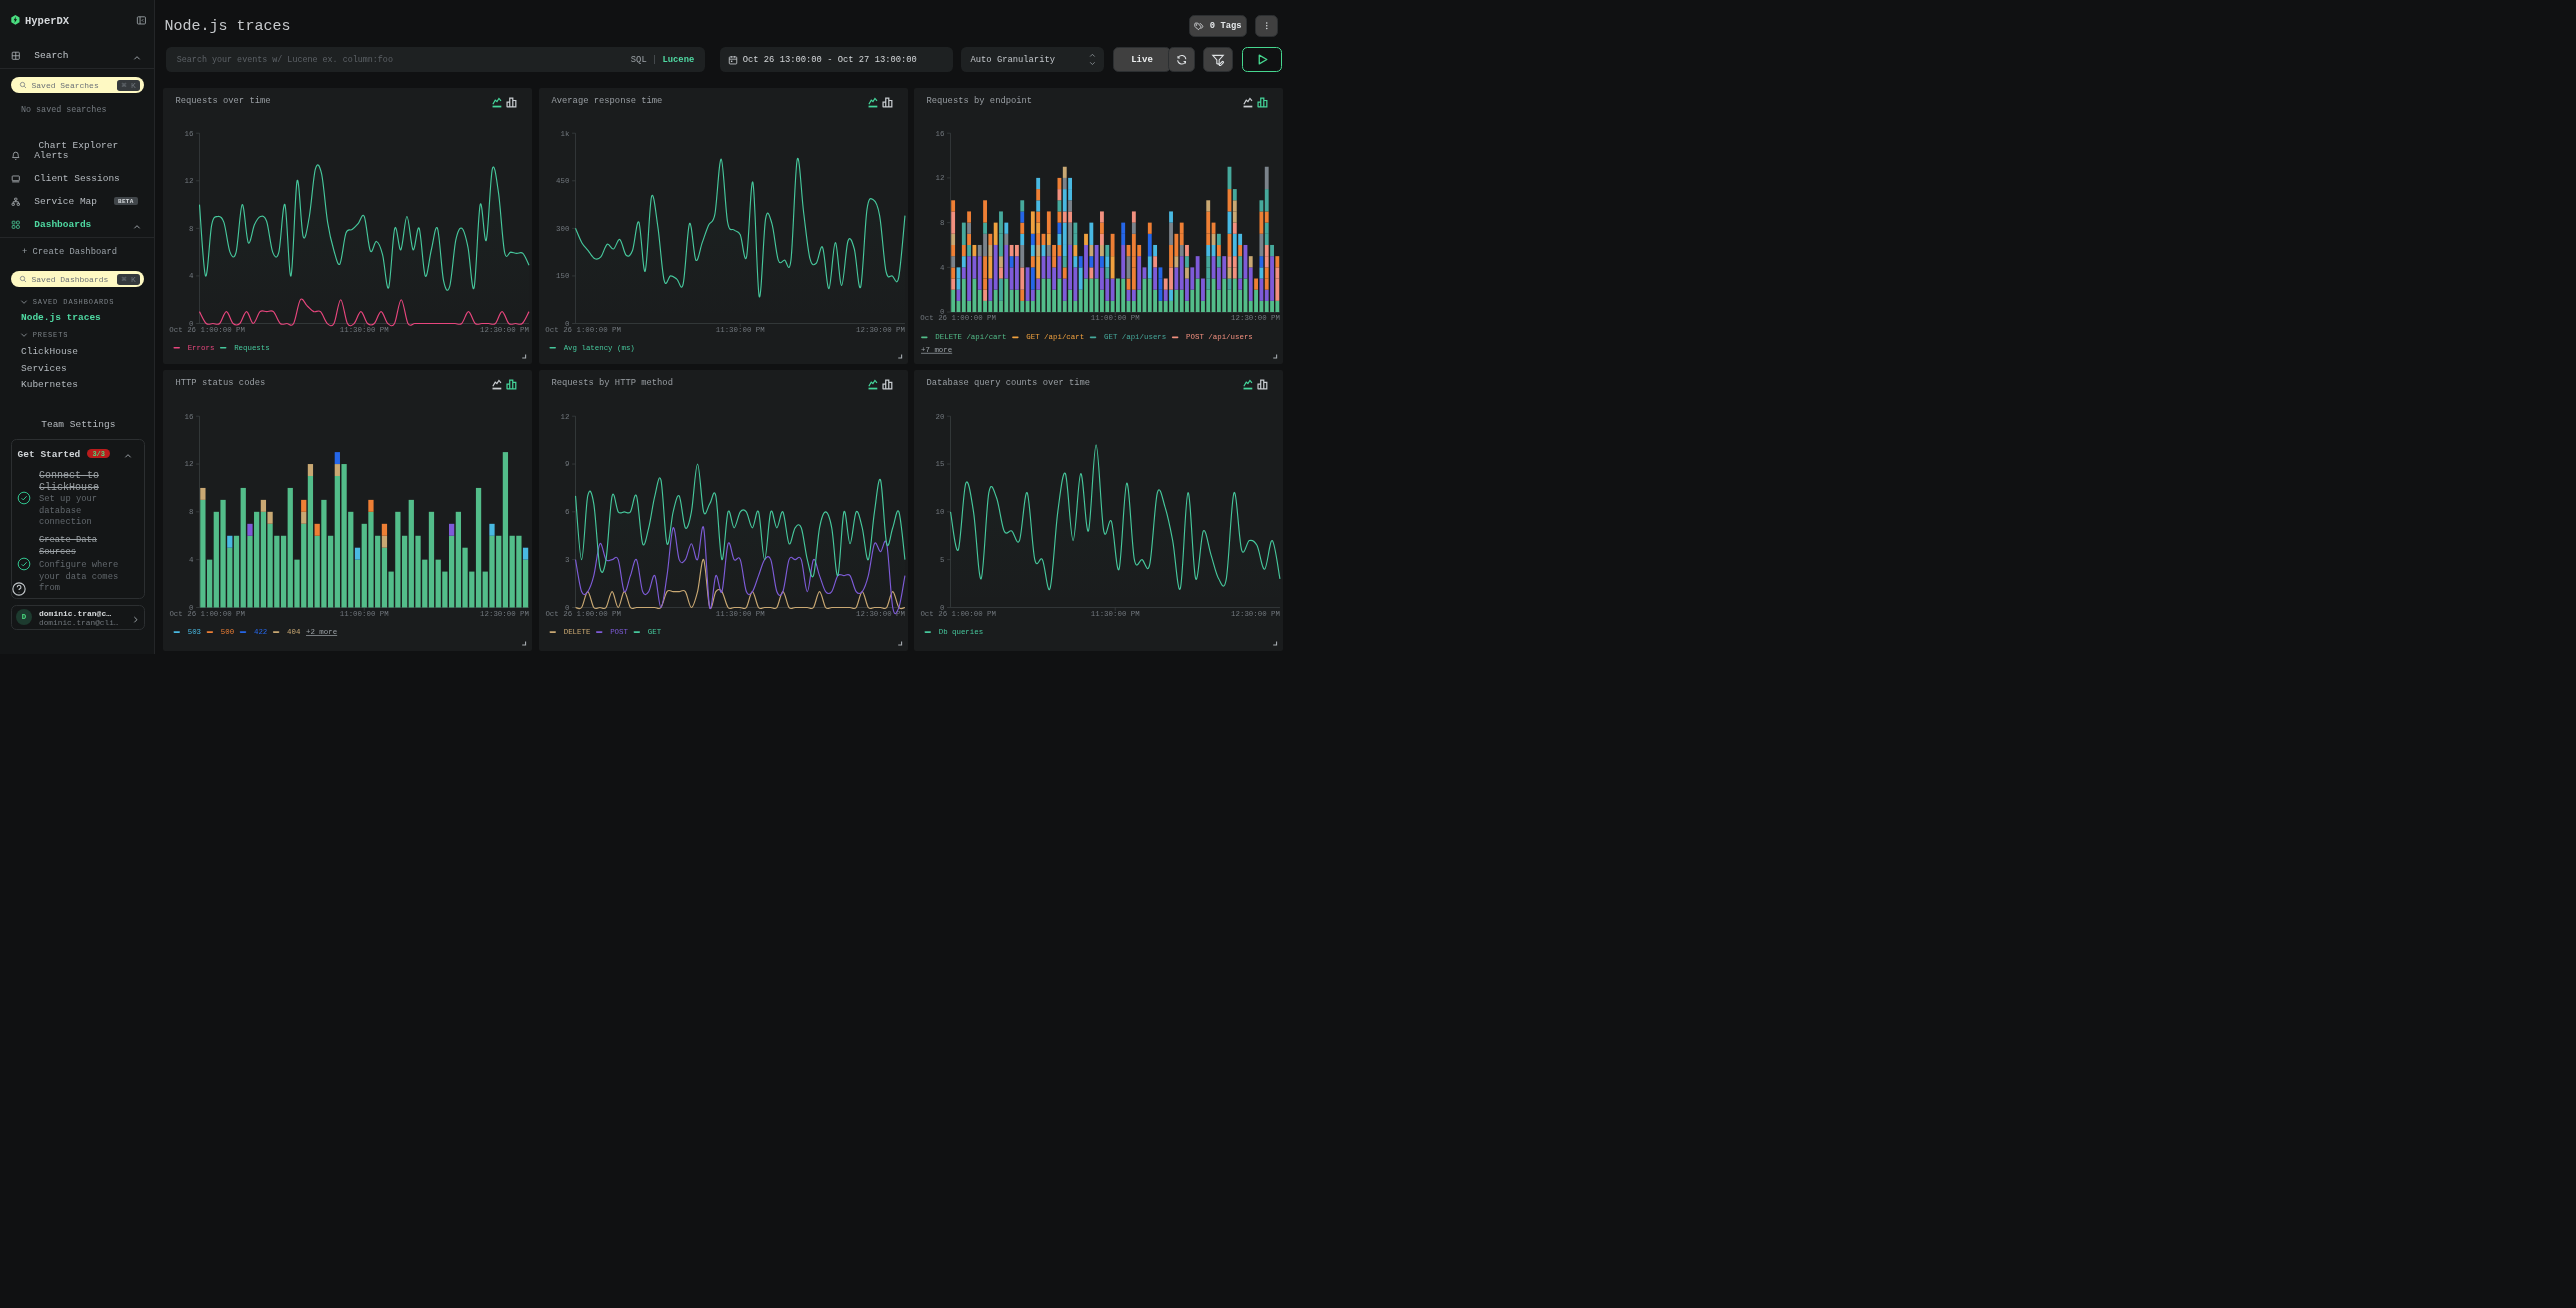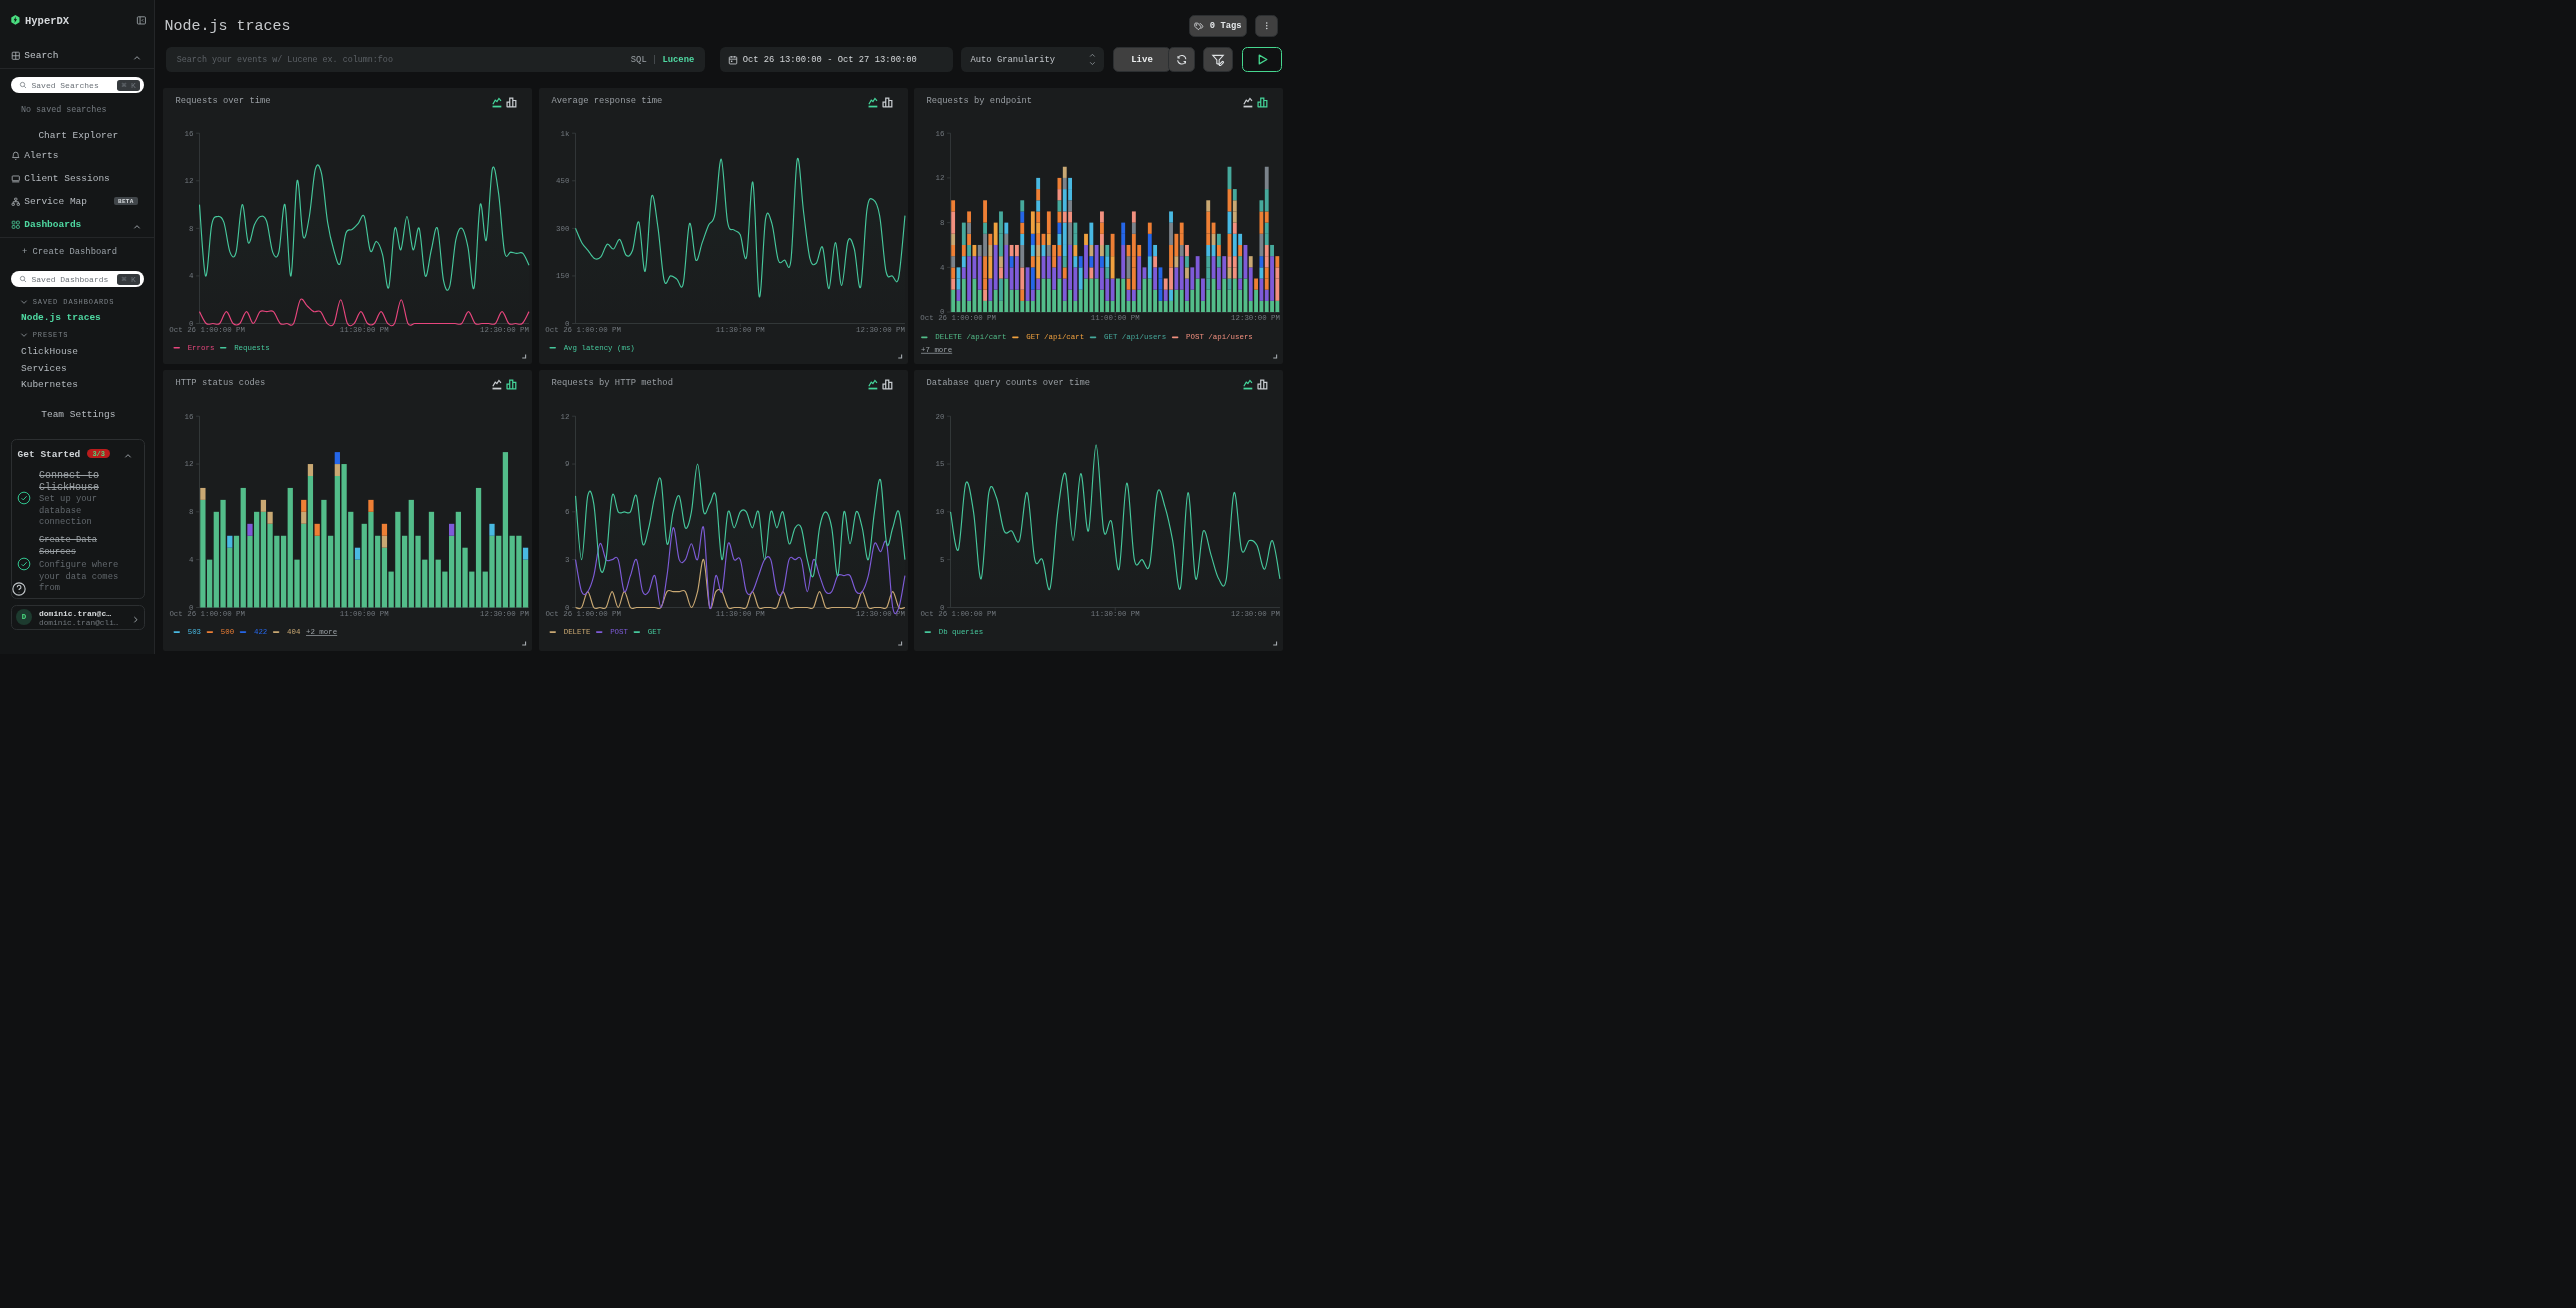--- a/index.html
+++ b/index.html
@@ -1,21 +1,21 @@
 <!DOCTYPE html>
 <html style="font-size:10.8px"><head><meta charset="utf-8"><style>
 * { margin:0; padding:0; box-sizing:border-box; }
 html,body { width:1288px; height:654px; background:#101112; overflow:hidden;
   font-family:"Liberation Mono", monospace; -webkit-font-smoothing:antialiased; }
 .abs { position:absolute; }
 #side { position:fixed; left:0; top:0; width:155px; height:654px; background:#141617; border-right:0.7px solid #242628; z-index:5; }
 #main { position:absolute; left:156px; top:0; width:1132px; height:654px; }
-.mi { position:absolute; left:10.8px; width:135px; height:13.5px; display:flex; align-items:center; gap:4px;
+.mi { position:absolute; left:10.8px; width:135px; height:13.5px; display:flex; align-items:center; gap:14px;
   color:#b6bbc0; font-size:9.5px; }
-.pill { position:absolute; left:10.8px; width:133px; height:16px; background:#ffffff; border-radius:8px;
+.pill { position:absolute; left:10.8px; width:133px; height:16px; background:#fef9c3; border-radius:8px;
   display:flex; align-items:center; padding:0 4px 0 8px; gap:4.7px; }
 .pill span { color:#6c7278; font-size:8px; flex:1; }
 .kbd { background:#35393c; color:#b3b9bd; font-size:6.8px; border-radius:2.7px; padding:1px 4px; }
 .sechead { position:absolute; left:20px; color:#7d8388; font-size:7px; letter-spacing:0.9px; display:flex; align-items:center; gap:4.7px;}
 .subitem { position:absolute; left:21px; font-size:9.5px; color:#b3b9be; }
 .ptitle { position:absolute; left:12.5px; top:8.4px; font-size:8.8px; color:#999ea3; }
 .panel { position:absolute; background:#1a1c1d; border-radius:2px; }
 .ax { font-size:11px; fill:#71777d; font-family:"Liberation Mono",monospace; }
 .lg { font-size:11px; font-family:"Liberation Mono",monospace; }
 .btn { position:absolute; background:#404040; border:0.7px solid #2c2f31; border-radius:5.4px;

